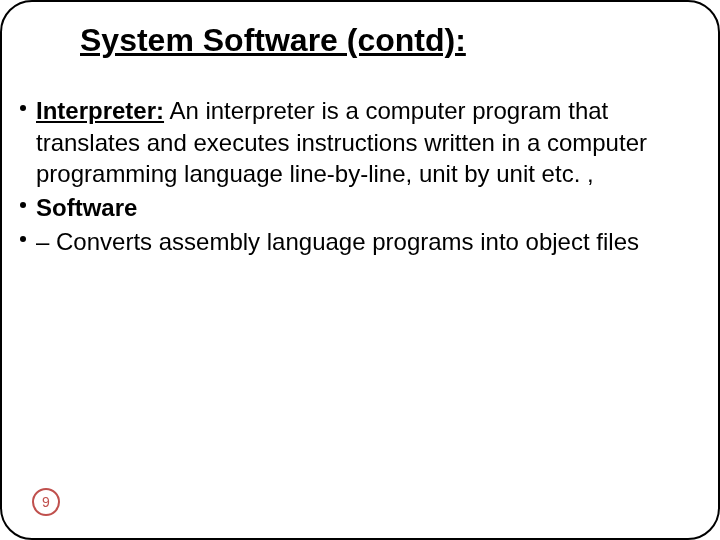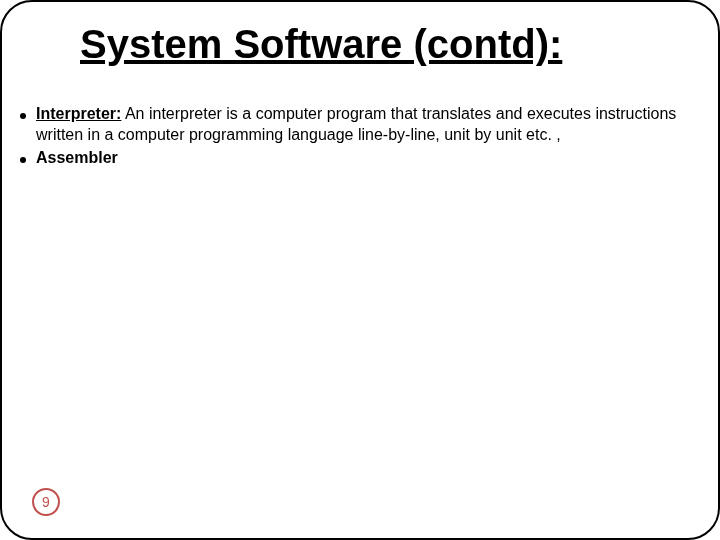--- a/index.html
+++ b/index.html
@@ -11,30 +11,30 @@
   }
   .slide {
     width: 720px;
     height: 540px;
     position: relative;
     border: 2px solid #000;
     border-radius: 32px;
     padding: 18px 18px 40px 18px;
   }
   .title {
-    font-size: 40px;
+    font-size: 32px;
     font-weight: bold;
     text-decoration: underline;
     color: #000;
     margin-left: 60px;
     margin-top: 2px;
     margin-bottom: 18px;
   }
   .content {
-    font-size: 16px;
+    font-size: 24px;
     line-height: 1.32;
     color: #000;
     margin-top: 36px;
   }
   .bullet-row {
     display: flex;
     align-items: flex-start;
     margin-bottom: 2px;
   }
   .bullet-dot {
@@ -78,24 +78,30 @@
       <div class="bullet-dot"></div>
       <div class="bullet-text">
         <span class="bold under">Interpreter:</span><span> An interpreter is a computer program that translates and executes instructions written in a computer programming language line-by-line, unit by unit etc. ,</span>
       </div>
     </div>
 
 
     <div class="bullet-row">
       <div class="bullet-dot"></div>
       <div class="bullet-text">
-        <span class="bold">Assembler</span>
+        <span class="bold">Software</span>
       </div>
     </div>
 
+    <div class="bullet-row">
+      <div class="bullet-dot"></div>
+      <div class="bullet-text">
+        <span>– Converts assembly language programs into object files</span>
+      </div>
+    </div>
 
   </div>
 
   <div class="page-num">
     <span>9</span>
   </div>
 
 </div>
 
 </body></html>

